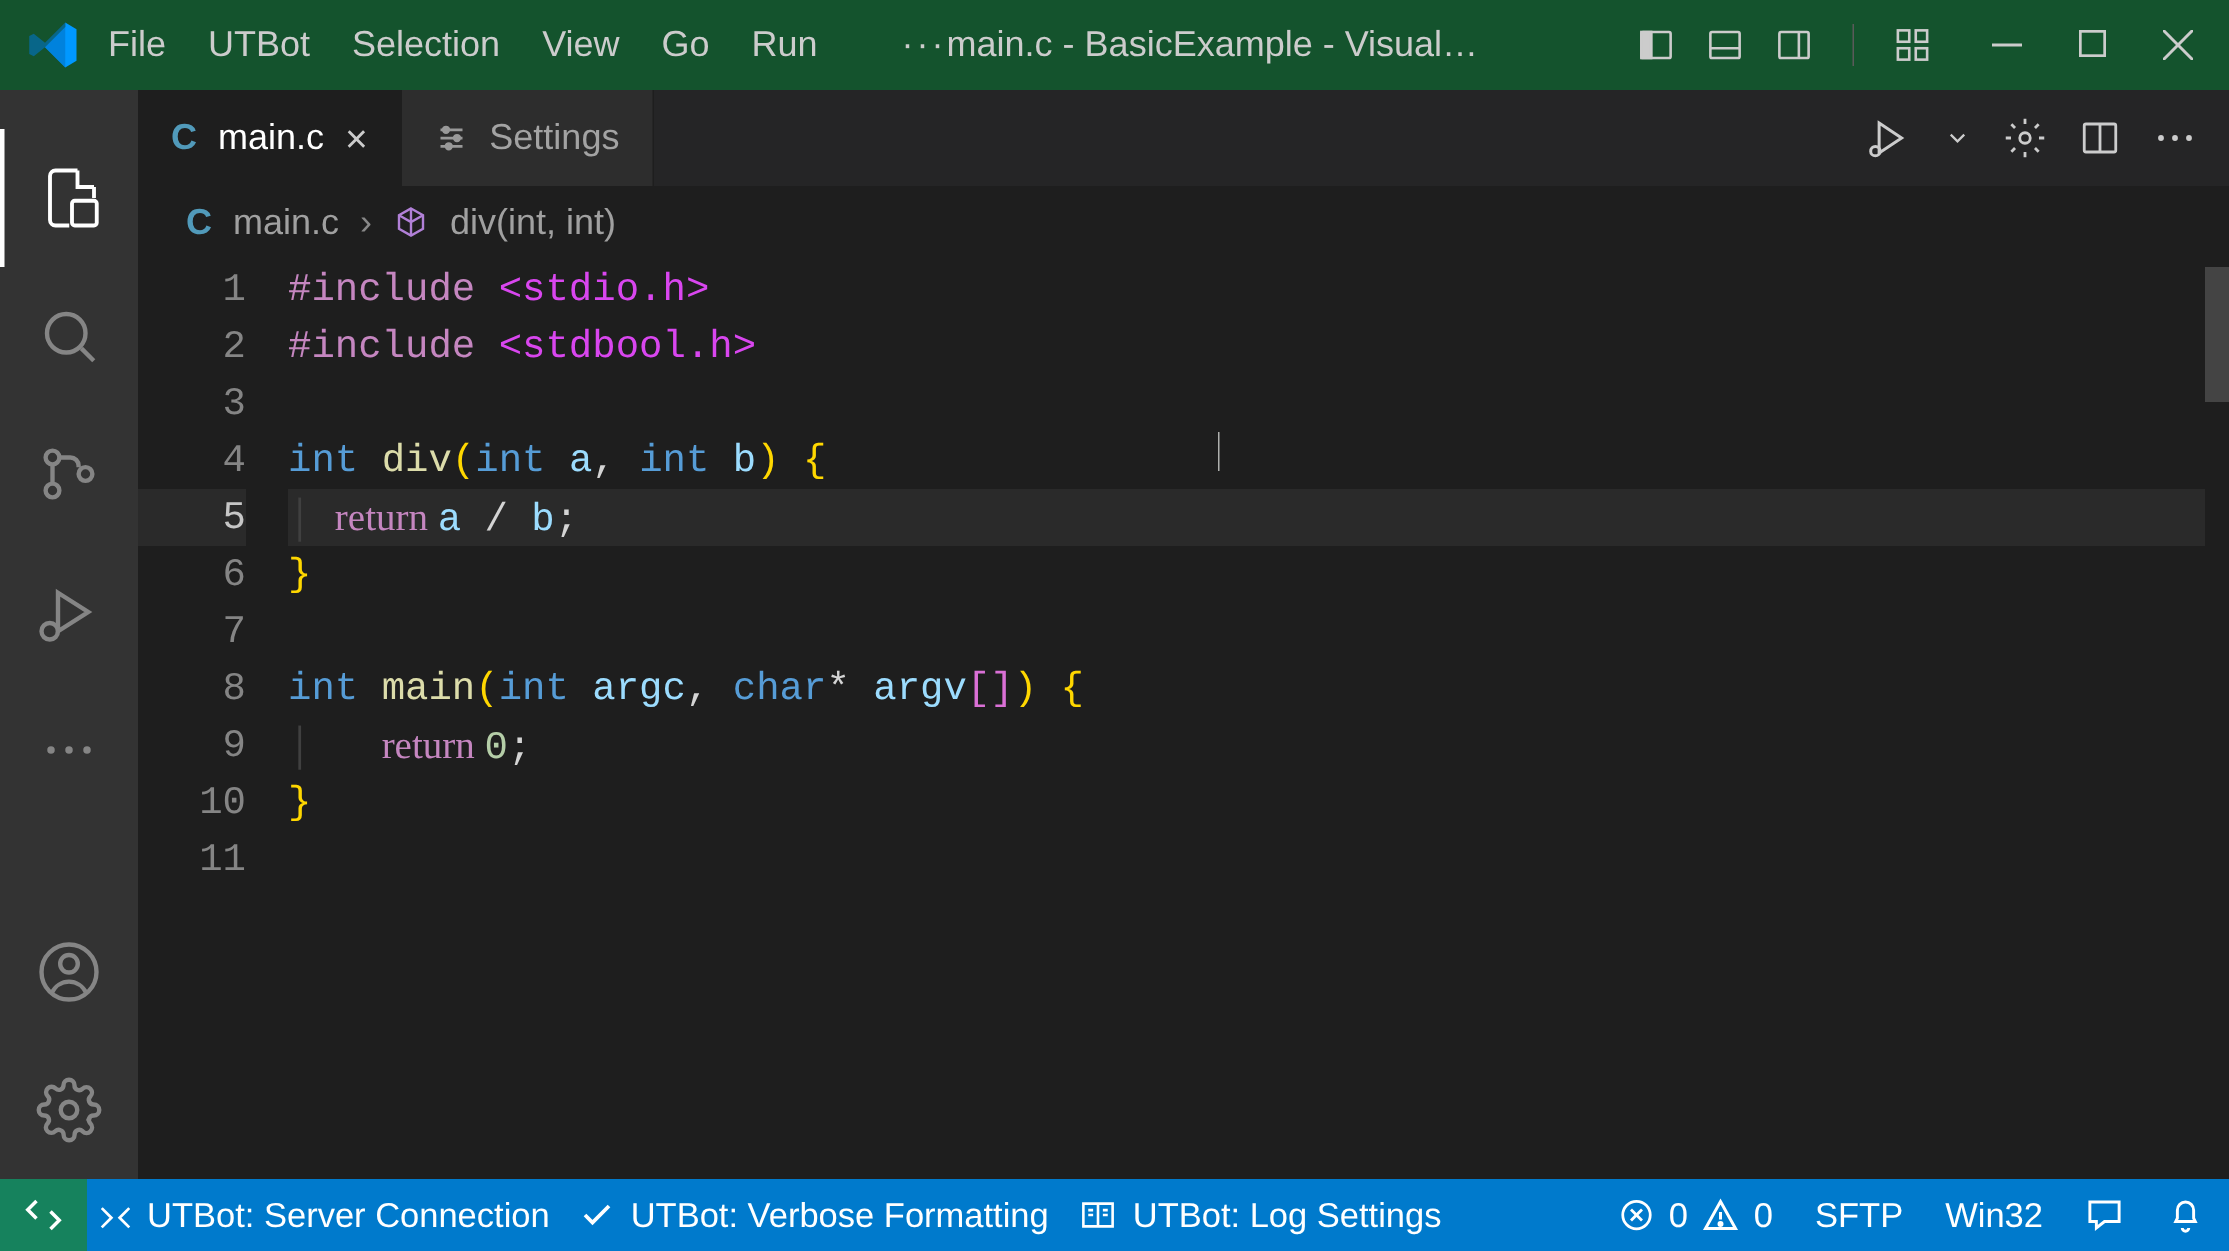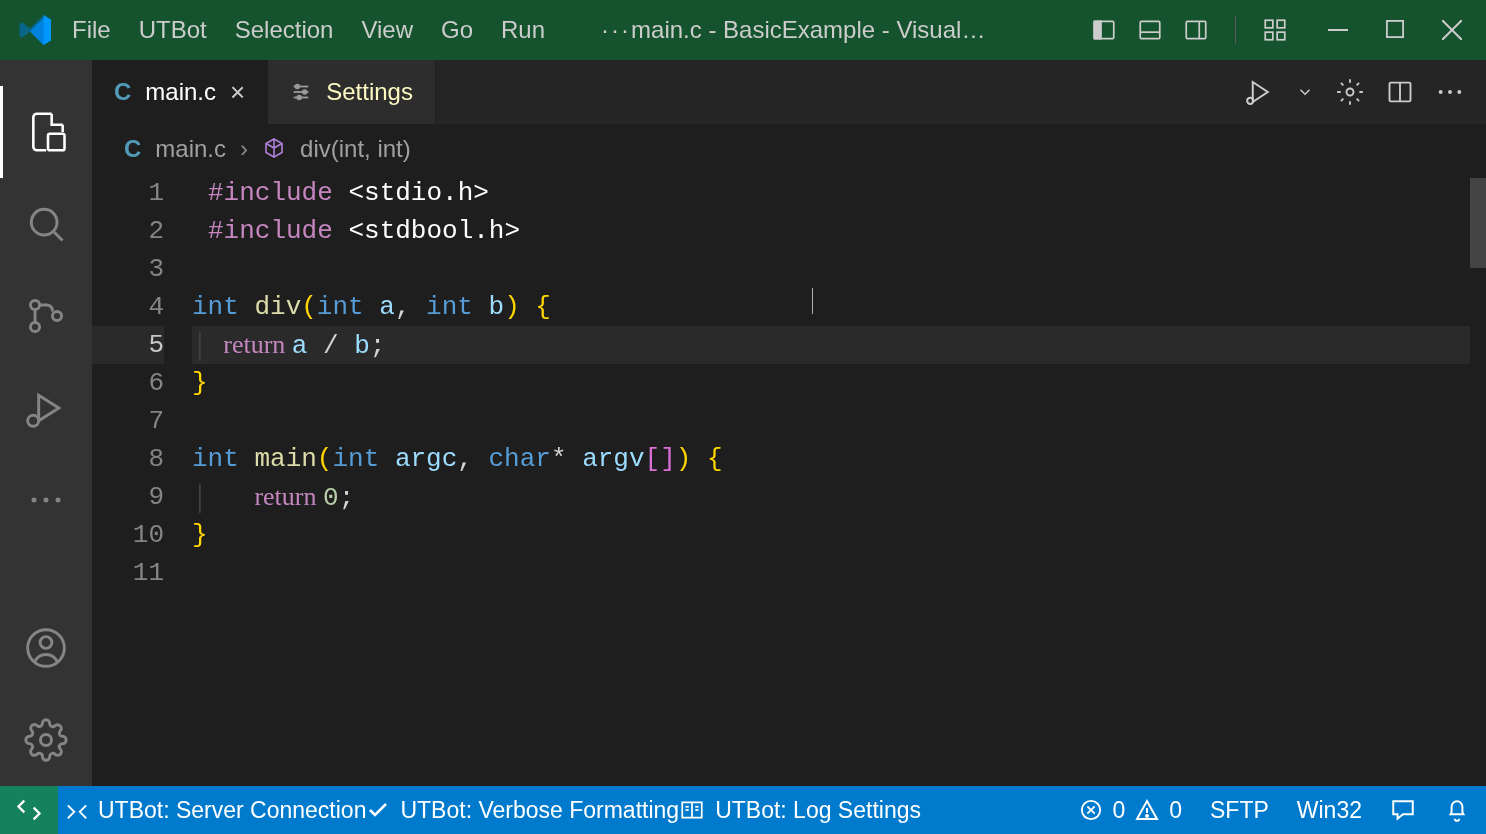--- a/index.html
+++ b/index.html
@@ -68,21 +68,21 @@
   background: #252526;
   display: flex;
   align-items: stretch;
 }
 .tab {
   padding: 0 22px;
   display: flex;
   align-items: center;
   gap: 14px;
   font-size: 24px;
-  color: #fef9c3;
+  color: #a3a3a3;
   cursor: pointer;
   background: #2d2d2d;
   border-right: 1px solid #1e1e1e;
 }
 .tab.active { background: #1e1e1e; color: #ffffff; }
 .tab .close { font-size: 26px; color: #cccccc; }
 .tab-lang-icon { color: #519aba; font-weight: bold; font-size: 24px; }
 .tab-right {
   margin-left: auto;
   display: flex;
@@ -112,22 +112,22 @@
   width: 100px;
   text-align: right;
   padding-right: 28px;
   color: #858585;
   user-select: none;
 }
 .gutter .current { color: #c6c6c6; }
 .code-lines { flex: 1; position: relative; }
 .line { white-space: pre; height: 38px; }
 .line.current { background: #2a2a2a; }
-.kw-include { color: #c586c0; margin-left: 16px; }
-.kw-string { color: #ffffff; }
+.kw-include { color: #c586c0; }
+.kw-string { color: #d946ef; }
 .kw-type { color: #569cd6; }
 .kw-func { color: #dcdcaa; }
 .kw-var { color: #9cdcfe; }
 .kw-ret { color: #c586c0; font-family: Liberation Serif, serif; }
 .kw-num { color: #b5cea8; }
 .kw-punct { color: #d4d4d4; }
 .kw-bracket { color: #ffd700; }
 .kw-bracket2 { color: #da70d6; }
 .indent-guide { color: #404040; }
 .text-cursor {
@@ -148,21 +148,21 @@
 }
 .status-bar {
   height: 48px;
   background: #007acc;
   display: flex;
   align-items: center;
   padding: 0 16px;
   font-size: 23px;
   color: #ffffff;
 }
-.status-left { display: flex; align-items: center; }
+.status-left { display: flex; align-items: center; gap: 20px; }
 .status-right { margin-left: auto; display: flex; align-items: center; gap: 28px; }
 .status-section { display: flex; align-items: center; gap: 10px; }
 .remote-badge {
   width: 58px;
   height: 48px;
   background: #16825d;
   display: flex;
   align-items: center;
   justify-content: center;
   margin-left: -16px;

